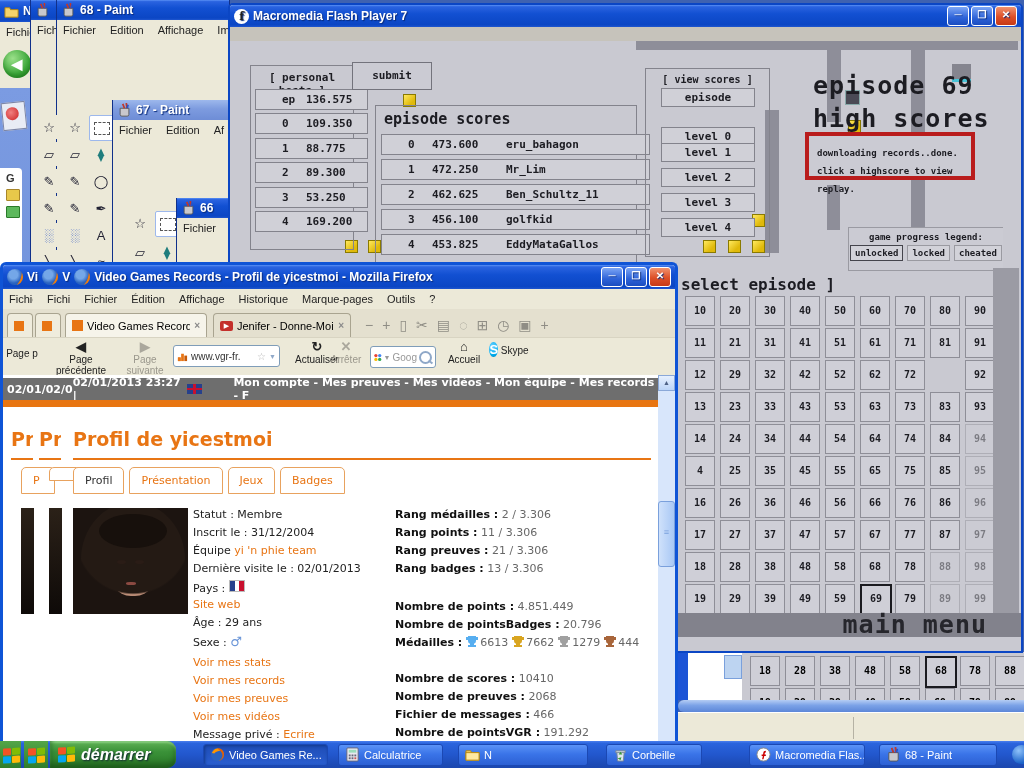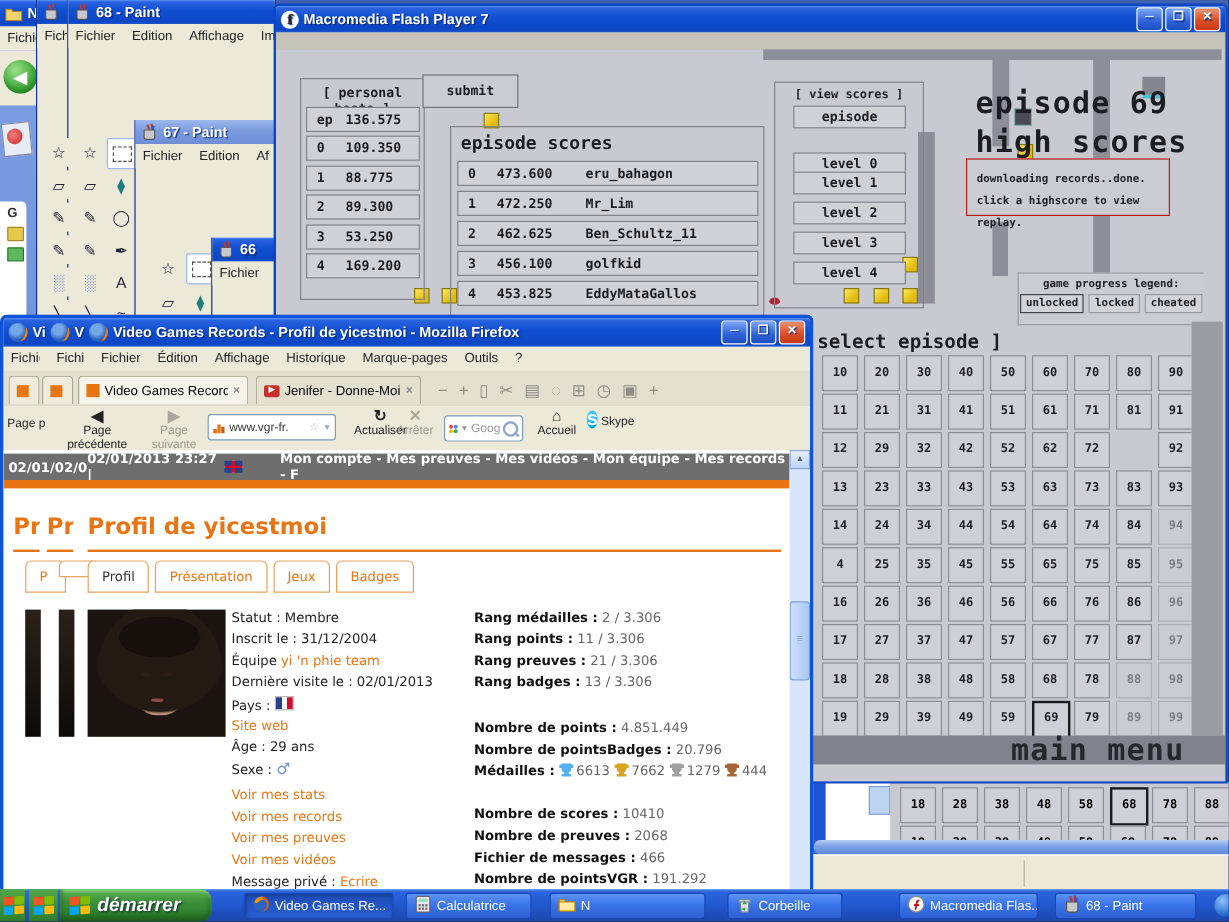--- a/index.html
+++ b/index.html
@@ -49,26 +49,26 @@
     font-size:11px;line-height:15px;text-align:center;font-family:"DejaVu Serif",serif;}
   #fmenustrip{left:0;top:22px;width:100%;height:14px;background:#c6c3bb;border-bottom:1px solid #9a978f;}
   #stage{left:0;top:36px;right:0;bottom:0;background:#c9c9d1;overflow:hidden;
     font-family:"DejaVu Sans Mono",monospace;color:#1c1c22;}
   .pix{font-family:"DejaVu Sans Mono",monospace;font-weight:bold;}
   .tile{background:#8e8e99;}
   .gold{width:11px;height:11px;background:linear-gradient(135deg,#ffe95e,#e0b90a 70%);border:1px solid #8a7a00;}
   .fpanel{border:1px solid #83838c;}
   .plabel{font-size:11px;font-weight:bold;text-align:center;padding-top:5px;}
   .pixbox{position:absolute;height:19px;border:1px solid #83838c;background:#d0d0d7;font-size:11px;font-weight:bold;
-    display:flex;align-items:center;}
+    display:flex;align-items:center;padding-left:18px;}
   .pixbox .rk{width:24px;padding-left:8px;}
   .fbtn{position:absolute;border:1px solid #83838c;background:#d0d0d7;font-size:11px;font-weight:bold;
     text-align:center;font-family:"DejaVu Sans Mono",monospace;}
   #fheading{left:583px;top:28px;font-size:25px;line-height:33px;letter-spacing:1px;font-weight:bold;}
-  #msgbox{left:575px;top:91px;width:170px;height:48px;border:1px solid #b91c1c;background:#cbcbd3;
+  #msgbox{left:575px;top:91px;width:170px;height:48px;border:4px solid #b91c1c;background:#cbcbd3;
     font-size:9px;font-weight:bold;padding:8px 0 0 8px;box-sizing:border-box;line-height:18px;}
   #legend{left:618px;top:186px;width:154px;height:42px;border:1px solid #9a9aa2;border-right:none;background:#cbcbd3;}
   #legend .plabel{font-size:9px;padding-top:4px;}
   #legendbtns{display:flex;gap:4px;justify-content:center;margin-top:3px;}
   #legendbtns .lb{border:1px solid #9a9aa1;font-size:9px;font-weight:bold;padding:2px 4px;background:#d2d2d9;}
   #legendbtns .lb.on{border-color:#44444c;}
   #selectlbl{left:451px;top:234px;font-size:16px;font-weight:bold;}
   .gbtn{position:absolute;width:28px;height:28px;border:1px solid #8e8e97;background:#cfcfd7;
     font:bold 10px "DejaVu Sans Mono",monospace;text-align:center;line-height:28px;}
   .gbtn.locked{opacity:.45;}

